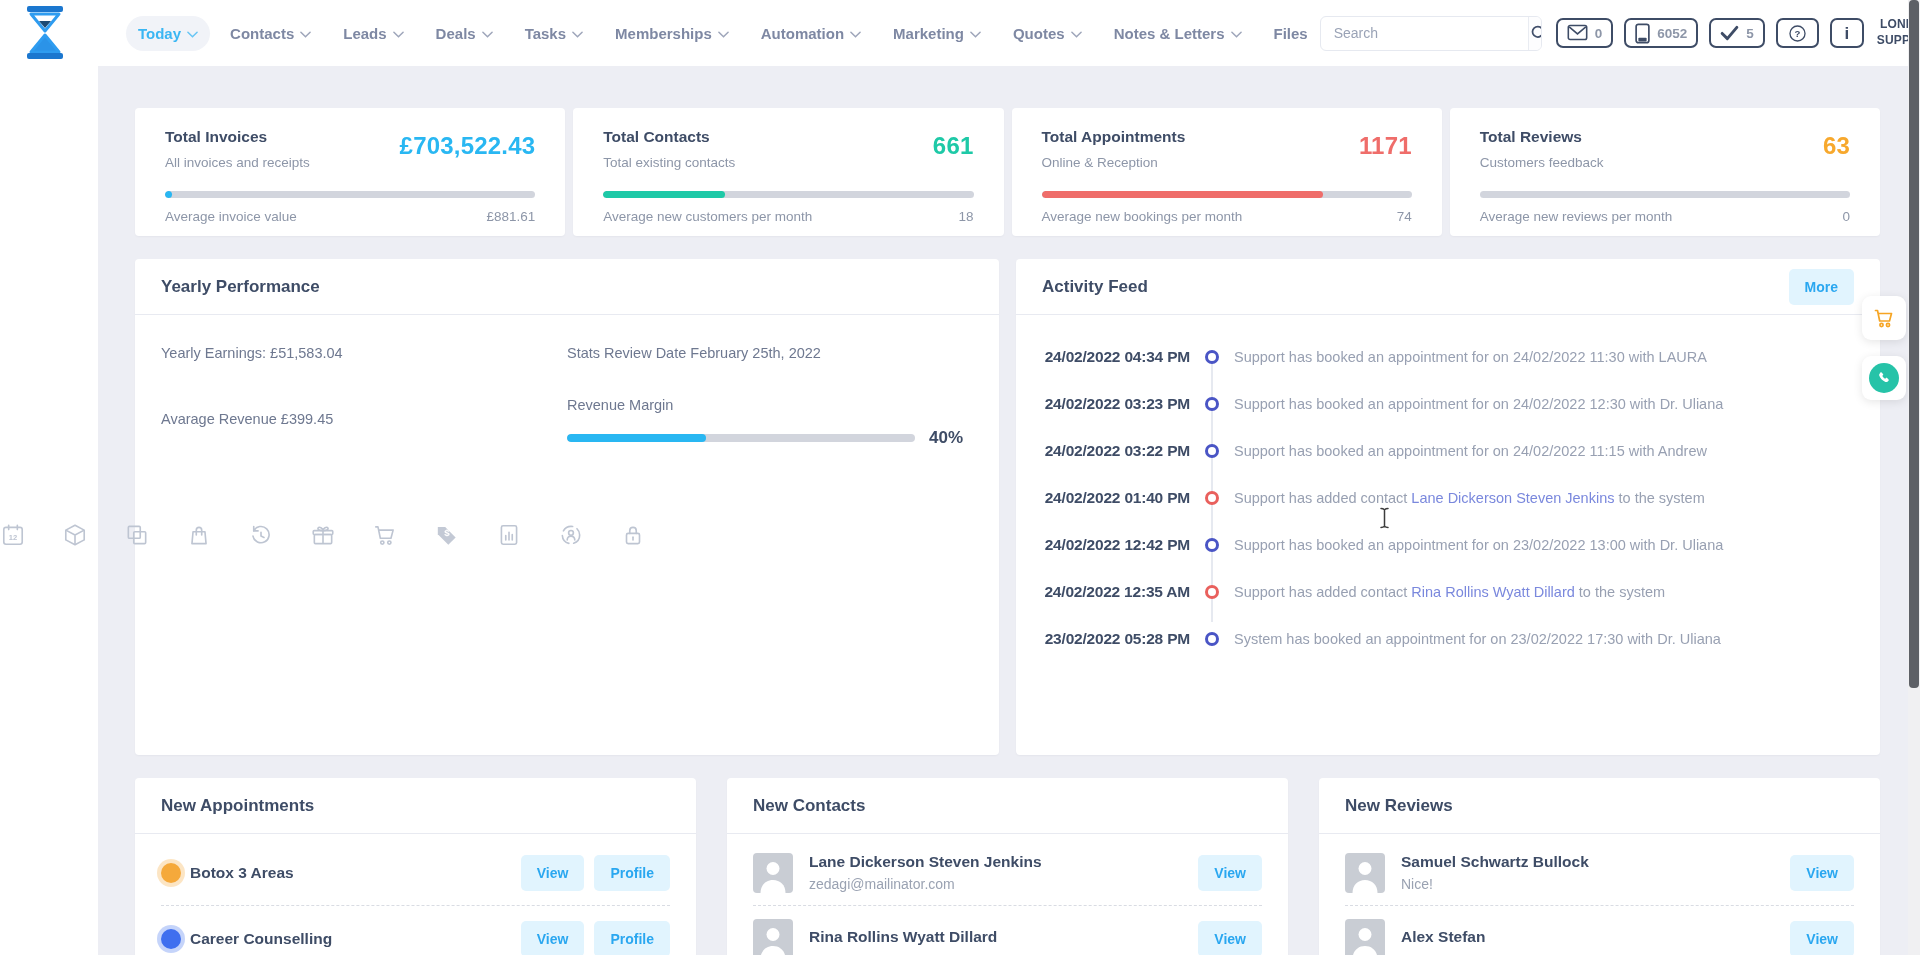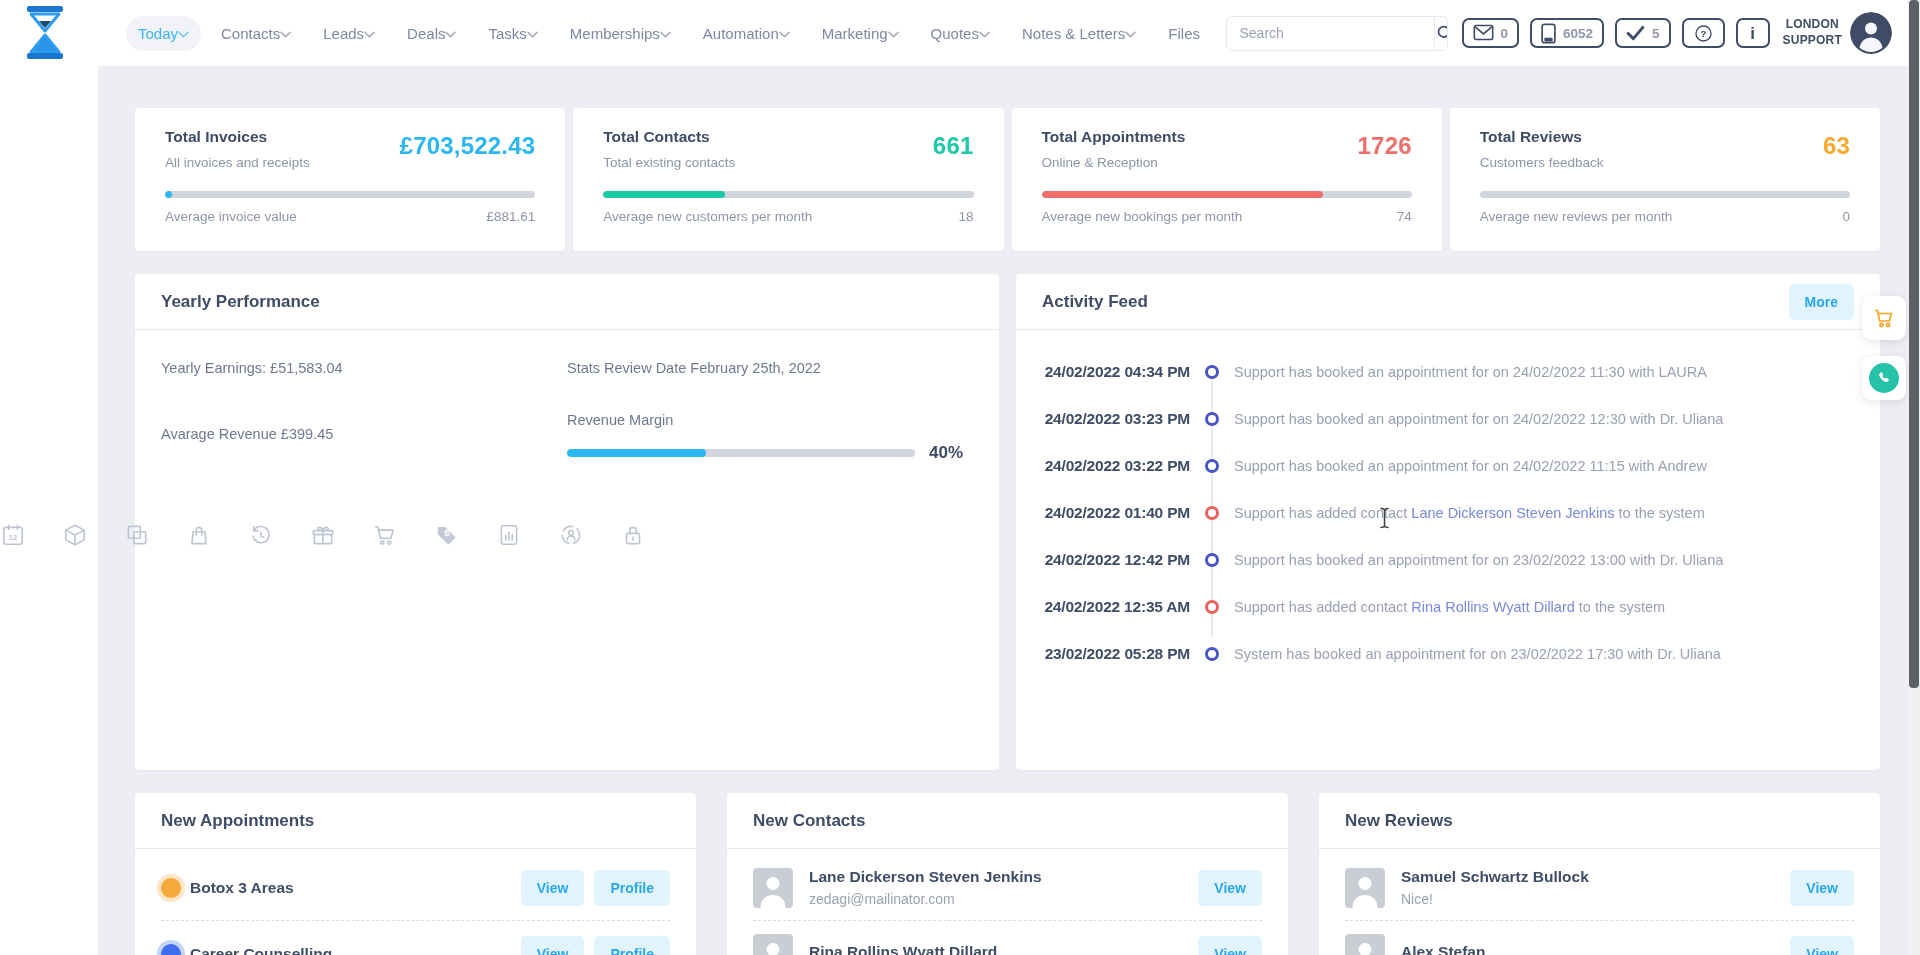--- a/index.html
+++ b/index.html
@@ -11,22 +11,22 @@
     position:relative;
   }
   
   .topbar{
     position:absolute; top:0; left:0; width:1908px; height:66px;
     background:#fff; display:flex; align-items:center; padding:0 16px 0 22px; z-index:6;
   }
   .logo{ width:46px; height:54px; flex-shrink:0; cursor:pointer; }
   .main-nav{ display:flex; align-items:center; margin-left:58px; gap:8px; }
   .nav-item{
-    display:flex; align-items:center; padding:9px 12px; border-radius:19px;
-    color:#7e88a3; font-size:15px; cursor:pointer; white-space:nowrap;
+    display:flex; align-items:center; gap:6px; padding:9px 12px; border-radius:19px;
+    color:#7e88a3; font-size:15px; cursor:pointer; white-space:nowrap;font-weight:bold;
   }
   .nav-item.active{ color:#3ab6f3; background:#f1f3f8; }
   .nav-item .chev{ display:flex; opacity:.75; margin-top:2px; }
   
   .search-box{
     margin-left:auto; width:222px; height:35px; border:1px solid #e6e9f0; border-radius:6px;
     display:flex; align-items:center; background:#fff; overflow:hidden; flex-shrink:0;
   }
   .search-box input{
     flex:1; border:none; outline:none; font-size:14px; padding:0 13px;
@@ -53,21 +53,21 @@
   .sidebar{
     position:absolute; top:66px; left:0; width:98px; height:889px; background:#fff;
     display:flex; align-items:center; padding-top:48px; gap:36px; z-index:5;
   }
   .side-item{ width:26px; height:26px; cursor:pointer; }
   .side-item svg{ display:block; }
   
   .content{ position:absolute; left:135px; top:108px; width:1745px; }
   .card{ background:#fff; border-radius:4px; box-shadow:0 1px 2px rgba(16,24,40,.04); }
   
-  .stats-row{ display:flex; gap:8px; height:143px; }
+  .stats-row{ display:flex; gap:8px; height:128px; }
   .stat-card{ flex:1; padding:20px 30px 0 30px; }
   .sc-top{ display:flex; justify-content:space-between; align-items:flex-start; }
   .sc-title{ font-size:15.5px; font-weight:700; color:#3e4c66; }
   .sc-sub{ font-size:13.5px; color:#8d96a8; margin-top:9px; }
   .sc-value{ font-size:24px; font-weight:700; margin-top:4px; letter-spacing:.2px; }
   .sc-bar{ height:7px; border-radius:4px; background:#d2d5dd; margin-top:21px; overflow:hidden; }
   .sc-fill{ height:100%; border-radius:4px; }
   .sc-foot{ display:flex; justify-content:space-between; font-size:13.5px; color:#8d96a8; margin-top:11px; }
   
   .mid-row{ display:flex; gap:17px; height:496px; margin-top:23px; }
@@ -389,21 +389,21 @@
         <span>Average new customers per month</span>
         <span>18</span>
       </div>
     </div>
     <div class="card stat-card">
       <div class="sc-top">
         <div>
           <div class="sc-title">Total Appointments</div>
           <div class="sc-sub">Online &amp; Reception</div>
         </div>
-        <div class="sc-value" style="color: rgb(239, 109, 106);">1726</div>
+        <div class="sc-value" style="color: rgb(239, 109, 106);">1171</div>
       </div>
       <div class="sc-bar">
           <div class="sc-fill" style="width: 76%; background-color: rgb(239, 109, 106);"></div>
         </div>
       <div class="sc-foot">
         <span>Average new bookings per month</span>
         <span>74</span>
       </div>
     </div>
     <div class="card stat-card">

